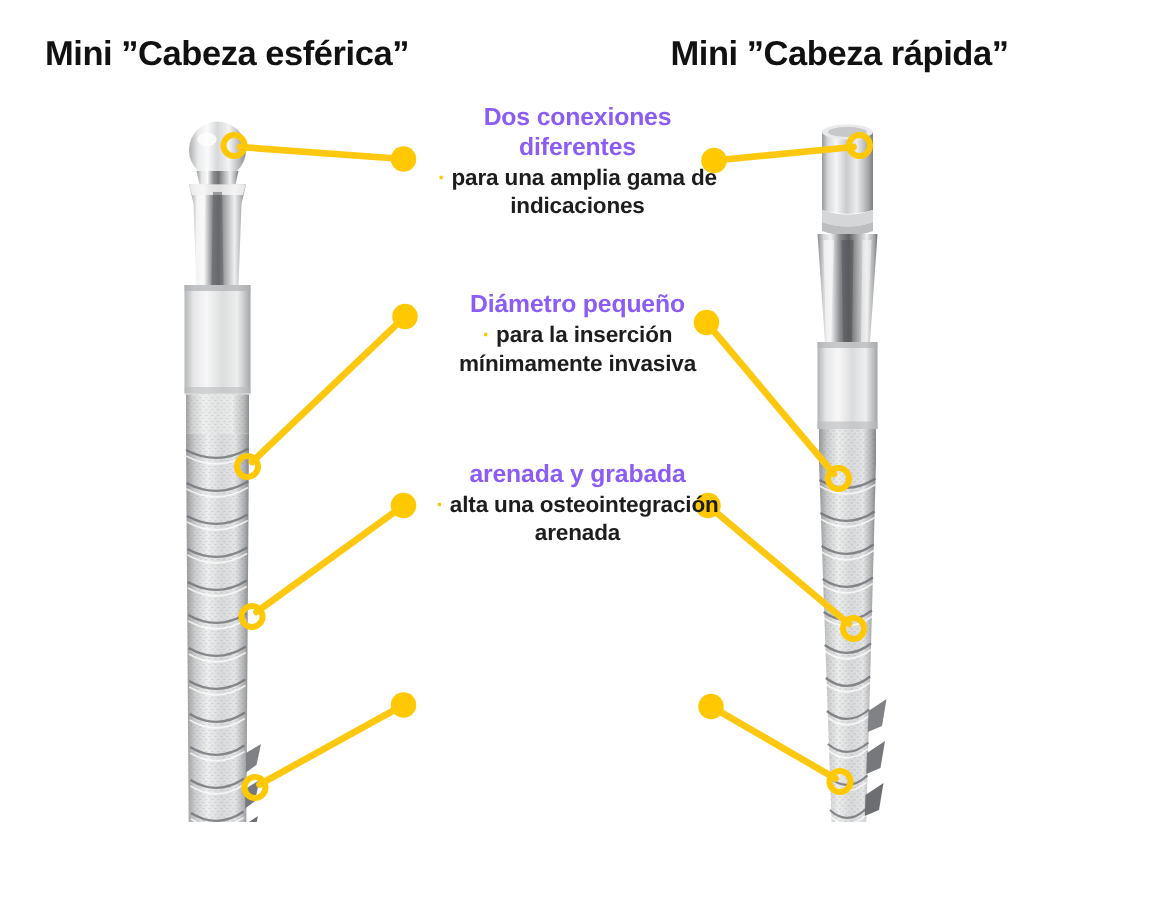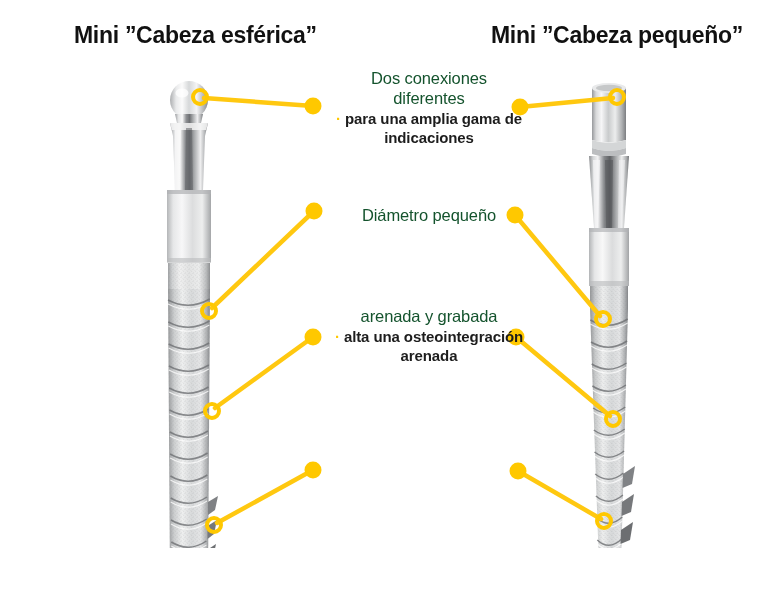--- a/index.html
+++ b/index.html
@@ -3,21 +3,21 @@
 <meta charset="utf-8">
 <style>
   html,body{margin:0;padding:0;}
   body{
     width:768px;height:615px;
     background:#ffffff;
     font-family:"Liberation Sans","DejaVu Sans",sans-serif;
     overflow:hidden;
     position:relative;
   }
-  #stage{position:relative;width:610px;height:615px;margin-left:44px;}
+  #stage{position:relative;width:610px;height:615px;}
 
   
   .product-title{
     position:absolute;
     font-size:23px;
     font-weight:bold;
     color:#111111;
     letter-spacing:-0.3px;
     white-space:nowrap;
   }
@@ -26,59 +26,59 @@
 
   
   .callout{
     position:absolute;
     width:220px;
     text-align:center;
     color:#141414;
   }
   .callout .headline{
     font-size:16.5px;
-    font-weight:normal;
+    font-weight:bold;
     line-height:1.22;
-    color:#14532d;
+    color:#8b5cf6;
     letter-spacing:-0.1px;
   }
   .callout .subline{
     font-size:15px;
     font-weight:bold;
     line-height:1.28;
     color:#1d1d1d;
     margin-top:1px;
     letter-spacing:-0.1px;
   }
   .callout .subline .bullet{
     color:#FFC800;
     font-size:15px;
   }
 
   #callout-1{left:275px;top:68px;}
-  #callout-2{left:275px;top:205px;}
+  #callout-2{left:275px;top:193px;}
   #callout-3{left:265px;top:286px;width:240px;}
   #callout-4{left:275px;top:442px;}
 
   
   #leaders{position:absolute;left:0;top:0;width:768px;height:615px;}
 
   
   .implant{position:absolute;}
   #implant-left{left:95px;top:78px;width:130px;height:470px;}
   #implant-right{left:515px;top:78px;width:130px;height:470px;}
 </style>
 </head>
 <body>
 
 <div id="stage">
 
   <div class="product-title" id="title-left">Mini ”Cabeza esférica”</div>
 
-  <div class="product-title" id="title-right">Mini ”Cabeza pequeño”</div>
+  <div class="product-title" id="title-right">Mini ”Cabeza rápida”</div>
 
   <svg class="implant" id="implant-left" viewBox="0 0 130 470">
     <defs>
       <linearGradient id="gBall" x1="0" y1="0" x2="1" y2="0">
         <stop offset="0%" stop-color="#ACAEB0"></stop>
         <stop offset="16%" stop-color="#E9EAEB"></stop>
         <stop offset="32%" stop-color="#FBFBFB"></stop>
         <stop offset="50%" stop-color="#D6D8D9"></stop>
         <stop offset="70%" stop-color="#F4F4F5"></stop>
         <stop offset="88%" stop-color="#B6B8BA"></stop>
@@ -339,20 +339,25 @@
       <span class="bullet">·</span>
       <span>para una amplia gama de</span><br>
       <span>indicaciones</span>
     </div>
   </div>
 
   <div class="callout" id="callout-2">
     <div class="headline">
       <span>Diámetro pequeño</span>
     </div>
+    <div class="subline">
+      <span class="bullet">·</span>
+      <span>para la inserción</span><br>
+      <span>mínimamente invasiva</span>
+    </div>
   </div>
 
   <div class="callout" id="callout-3">
     <div class="headline">
       <br>
       <span>arenada y grabada</span>
     </div>
     <div class="subline">
       <span class="bullet">·</span>
       <span>alta una osteointegración</span><br>

